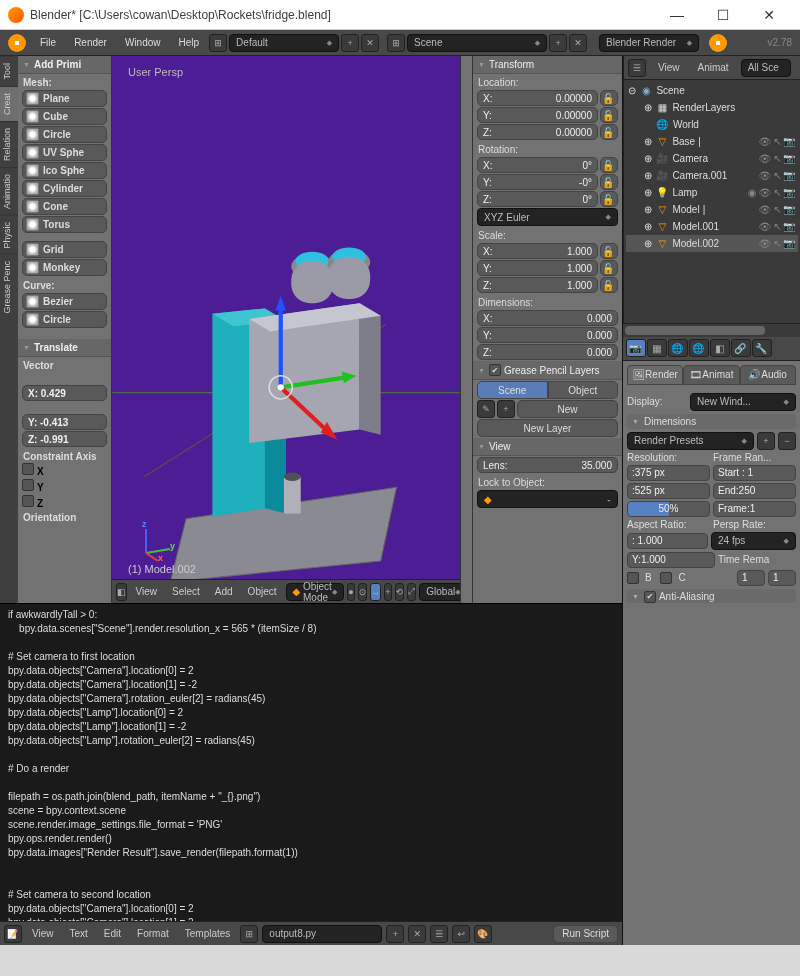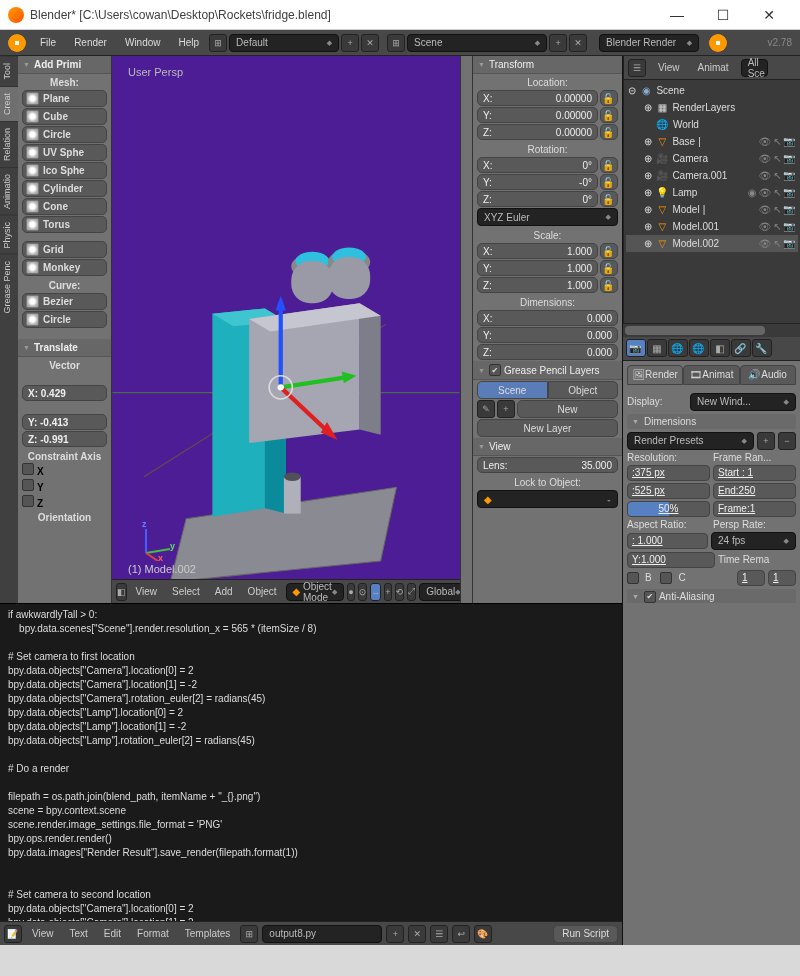--- a/index.html
+++ b/index.html
@@ -18,21 +18,21 @@
 .ver { color:#888; margin-left:auto; padding-right:4px;}
 
 .mainrow { display:flex; height:547px; }
 .vtabs { width:18px; background:#404040; display:flex; flex-direction:column; }
 .vtab { writing-mode:vertical-rl; transform:rotate(180deg); padding:6px 2px; color:#ccc; cursor:pointer; border-bottom:1px solid #333; font-size:9px; text-align:center;}
 .vtab.active{ background:#6f6f6f; }
 
 .toolshelf { width:94px; background:#727272; border-right:1px solid #333;font-weight:bold;}
 .panel-hdr { background:#676767; color:#eee; padding:3px 5px; display:flex; align-items:center; border-bottom:1px solid #555;}
 .panel-hdr .arr { font-size:7px; margin-right:4px; color:#999;}
-.subl { color:#ddd; padding:3px 5px 1px; font-size:10px;text-align:center;}
+.subl { color:#ddd; padding:3px 5px 1px; font-size:10px;}
 .meshbtn { display:flex; align-items:center; gap:4px; background:#595959; border:1px solid #444; border-radius:5px; margin:1px 4px; height:17px; padding:0 3px; color:#ddd;}
 .mico { width:13px; height:13px; background:radial-gradient(circle,#fff 30%,#aaa 70%); border-radius:2px; border:1px solid #777;}
 
 .view3d { flex:1; background:#4c1d95; position:relative; overflow:hidden;}
 .view3d .persp { position:absolute; top:10px; left:16px; color:#bbb; font-size:11px; }
 .view3d .modelline { position:absolute; bottom:28px; left:16px; color:#ccc; font-size:11px;}
 .view3d .axiscorner { position:absolute; bottom:42px; left:26px; width:40px; height:40px;}
 .axiscorner .la { position:absolute; font-size:9px; font-weight:bold;}
 .view3d svg.scene { position:absolute; top:0; left:0; width:100%; height:100%;}
 .v3dhdr { position:absolute; bottom:0; left:0; right:0; height:24px; background:#484848; display:flex; align-items:center; padding:0 4px; gap:3px; border-top:1px solid #222;}
@@ -61,21 +61,21 @@
 .props { background:#727272; height:100%; }
 .prophdr { height:24px; background:#484848; display:flex; align-items:center; padding:0 3px; gap:1px; border-bottom:1px solid #222;}
 .pcat { width:20px; height:18px; background:#3a3a3a; border:1px solid #222; border-radius:3px; display:flex;align-items:center;justify-content:center; color:#aaa;}
 .pcat.act{ background:#5680c2; color:#fff;}
 .ptabs { height:20px; display:flex; gap:0; margin:4px;}
 .ptab { flex:1; border:1px solid #444; background:#595959; display:flex;align-items:center;justify-content:center; color:#ddd;border-radius:4px 4px 0 0;}
 .ptab.act{ background:#6a6a6a;}
 .pbody { padding:2px 4px; color:#ddd;}
 .prow { display:flex; gap:3px; margin:2px 0; align-items:center;}
 .ptxt { flex:0 0 60px; }
-.pval { flex:1; background:#595959; border:1px solid #444; border-radius:4px; height:16px; display:flex;align-items:center;padding:0 4px;color:#eee; justify-content:space-between;text-decoration:underline;}
+.pval { flex:1; background:#595959; border:1px solid #444; border-radius:4px; height:16px; display:flex;align-items:center;padding:0 4px;color:#eee; justify-content:space-between;}
 .psec { background:#6a6a6a; border-radius:3px; padding:2px 5px; margin:3px 0; display:flex;align-items:center;}
 .psec .arr{font-size:7px;margin-right:5px;color:#aaa;}
 .chk { width:12px;height:12px;border:1px solid #333;border-radius:2px;background:#555;display:inline-flex;align-items:center;justify-content:center;font-size:8px;color:#ddd;margin-right:3px;}
 .chk.on::after{content:"✔";}
 
 .texted { height:342px; background:#1a1a1a; color:#ddd; font-family:Consolas,monospace; font-size:11px; border-top:1px solid #000; display:flex; flex-direction:column;}
 .texted .body { flex:1; padding:4px 8px; white-space:pre; overflow:hidden; line-height:14px;}
 .texted .hdr { height:24px; background:#484848; display:flex; align-items:center; padding:0 4px; gap:4px; border-top:1px solid #222;}
 .rightcol { width:178px; display:flex; flex-direction:column; background:#727272; border-left:1px solid #111;}
 .bottomsplit { display:flex; height:342px;}
@@ -407,21 +407,21 @@
           </div>
         </div>
     </div>
 
     <div class="rightcol">
       <div class="outliner" style="height:290px">
         <div class="outhdr">
           <div class="iconbtn">☰</div>
           <div class="hdrlabel">View</div>
           <div class="hdrlabel">Animat</div>
-          <div class="dd" style="width:27px">
+          <div class="dd" style="width:50px">
               <span>All Sce</span>
             </div>
         </div>
         <div class="tree">
           <div class="trow">
               <span>⊝</span>
               <span class="tico" style="color:#8ac">◉</span>
               <span>Scene</span>
             </div>
           <div class="trow" style="padding-left:18px">

